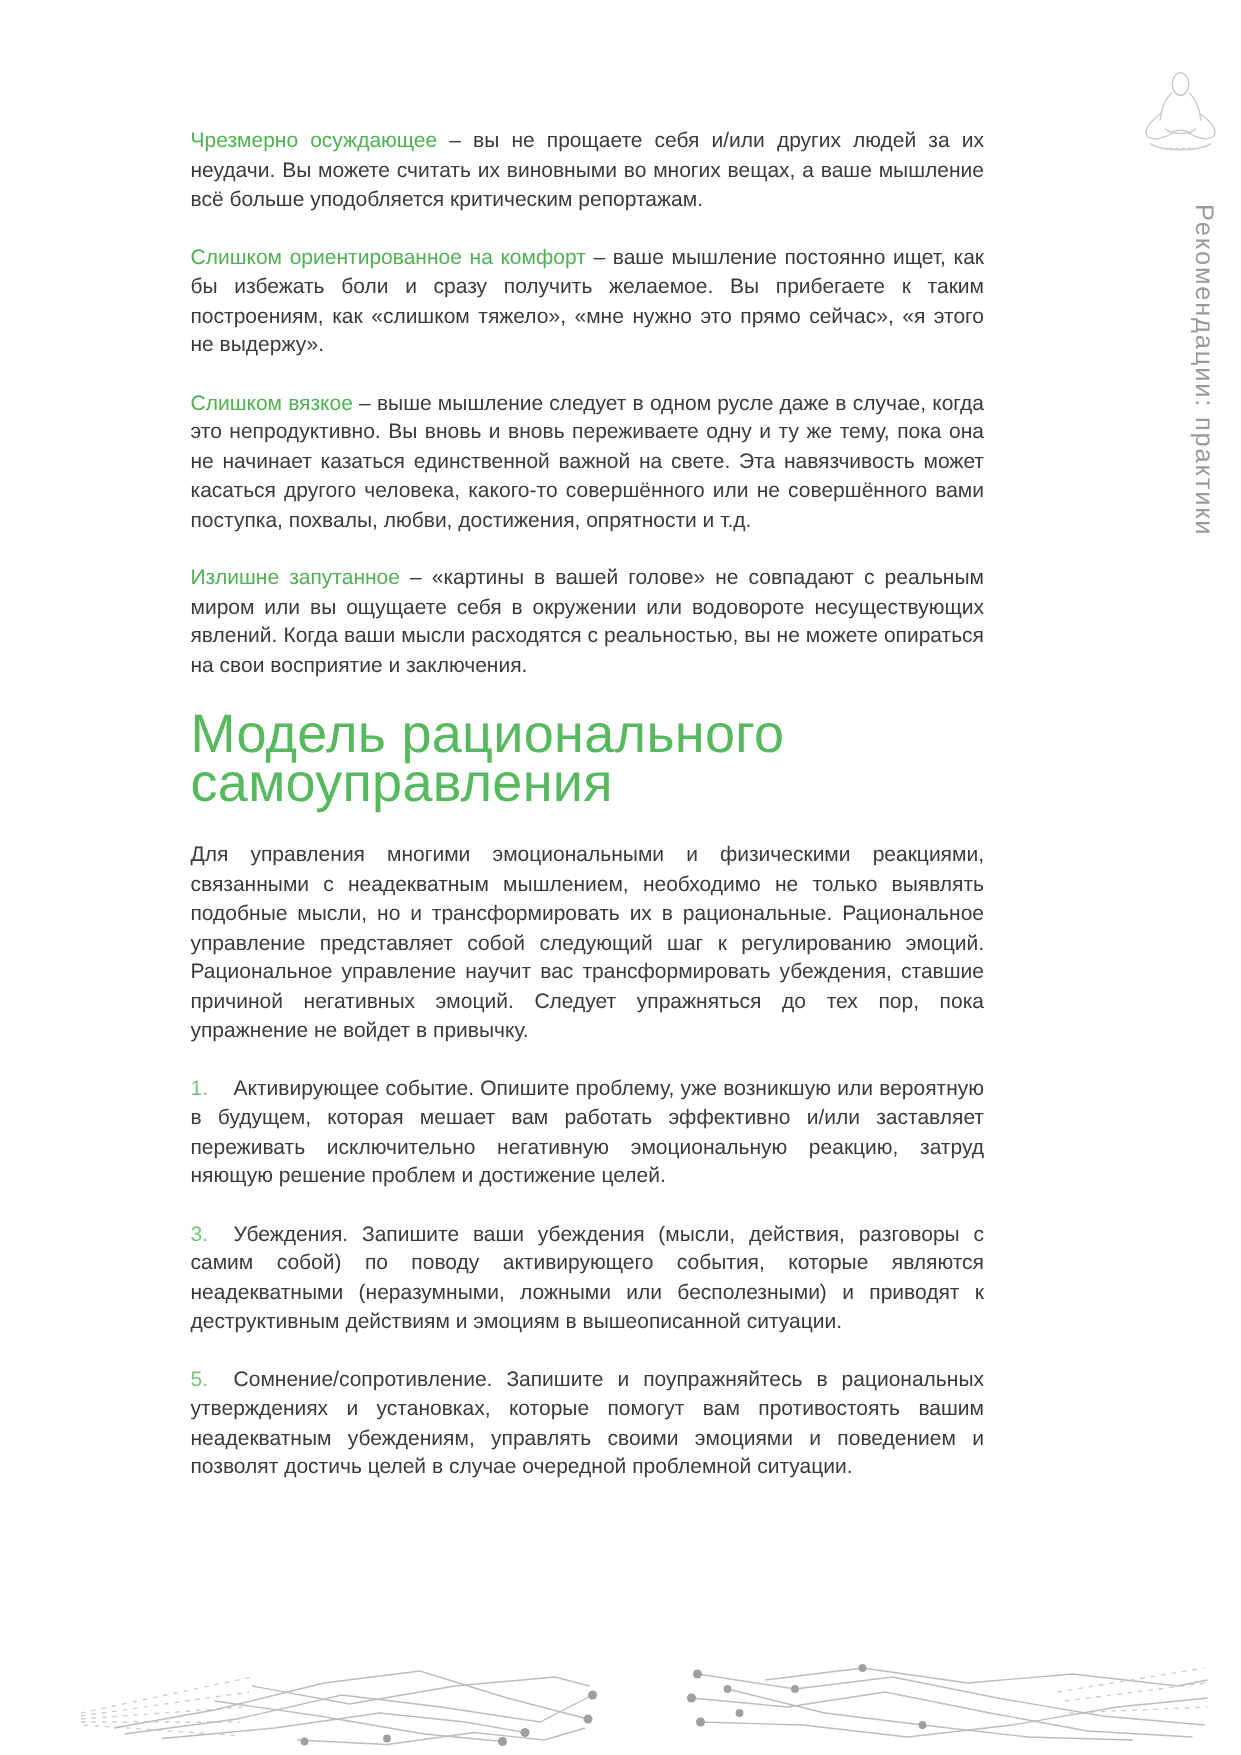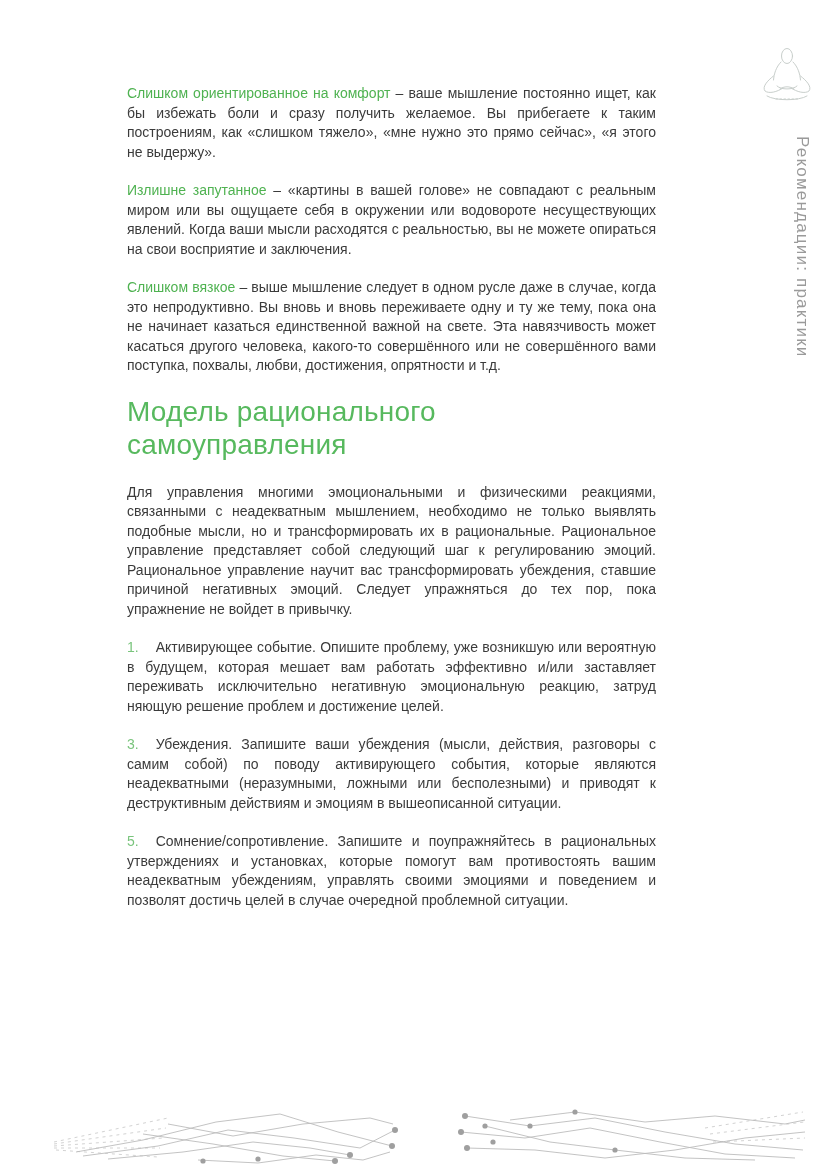--- a/index.html
+++ b/index.html
@@ -19,21 +19,21 @@
     width: 529px;
     color: #3b3b3b;
     font-size: 14px;
     line-height: 19.5px;
     text-align: justify;
   }
   .content p { margin: 0 0 19px 0; }
   .lead { color: #4fb251; }
   .section-heading {
     color: #57b95e;
-    font-size: 28px;
+    font-size: 36px;
     line-height: 33px;
     font-weight: 400;
     margin: 9px 0 22px 0;
     max-width: 460px;
     text-align: left;
     letter-spacing: 0.2px;
   }
   .step-num { color: #79c47c; margin-right: 17px; }
 
   
@@ -81,31 +81,34 @@
       <path d="M20 43 C24 40 30 40 34 43"></path>
       <path d="M7 50 C15 55 39 55 47 50"></path>
       <path d="M16 53 H38" stroke-dasharray="1.5 2.5"></path>
     </g>
   </svg>
 
   <div class="sidebar-label">Рекомендации: практики</div>
 
   <div class="content">
 
+    <p>
+      <span class="lead">Чрезмерно осуждающее</span><span> – вы не прощаете себя и/или других людей за их неудачи. Вы можете считать их виновными во многих вещах, а ваше мышление всё больше уподобляется критическим репортажам.</span>
+    </p>
 
     <p>
       <span class="lead">Слишком ориентированное на комфорт</span><span> – ваше мышление постоянно ищет, как бы избежать боли и сразу получить желаемое. Вы прибегаете к таким построениям, как «слишком тяжело», «мне нужно это прямо сейчас», «я этого не выдержу».</span>
     </p>
 
     <p>
-      <span class="lead">Излишне запутанное</span><span> – «картины в вашей голове» не совпадают с реальным миром или вы ощущаете себя в окружении или водовороте несуществующих явлений. Когда ваши мысли расходятся с реальностью, вы не можете опираться на свои восприятие и заключения.</span>
+      <span class="lead">Слишком вязкое</span><span> – выше мышление следует в одном русле даже в случае, когда это непродуктивно. Вы вновь и вновь переживаете одну и ту же тему, пока она не начинает казаться единственной важной на свете. Эта навязчивость может касаться другого человека, какого-то совершённого или не совершённого вами поступка, похвалы, любви, достижения, опрятности и т.д.</span>
     </p>
 
     <p>
-      <span class="lead">Слишком вязкое</span><span> – выше мышление следует в одном русле даже в случае, когда это непродуктивно. Вы вновь и вновь переживаете одну и ту же тему, пока она не начинает казаться единственной важной на свете. Эта навязчивость может касаться другого человека, какого-то совершённого или не совершённого вами поступка, похвалы, любви, достижения, опрятности и т.д.</span>
+      <span class="lead">Излишне запутанное</span><span> – «картины в вашей голове» не совпадают с реальным миром или вы ощущаете себя в окружении или водовороте несуществующих явлений. Когда ваши мысли расходятся с реальностью, вы не можете опираться на свои восприятие и заключения.</span>
     </p>
 
     <h1 class="section-heading">Модель рационального самоуправления</h1>
 
     <p>Для управления многими эмоциональными и физическими реакциями, связанными с неадекватным мышлением, необходимо не только выявлять подобные мысли, но и трансформировать их в рациональные. Рациональное управление представляет собой следующий шаг к регулированию эмоций. Рациональное управление научит вас трансформировать убеждения, ставшие причиной негативных эмоций. Следует упражняться до тех пор, пока упражнение не войдет в привычку.</p>
 
     <p>
       <span class="step-num">1.</span><span>Активирующее событие. Опишите проблему, уже возникшую или вероятную в будущем, которая мешает вам работать эффективно и/или заставляет переживать исключительно негативную эмоциональную реакцию, затруд няющую решение проблем и достижение целей.</span>
     </p>
 

